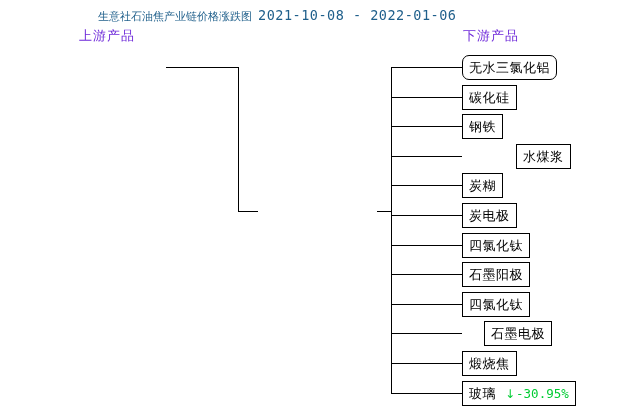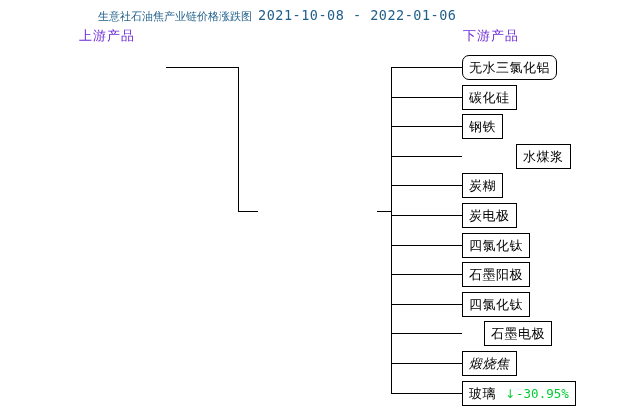--- a/index.html
+++ b/index.html
@@ -162,21 +162,21 @@
       </div>
       <div class="line h" style="left: 391px; top: 304px; width: 71px;"></div>
       <div class="node node-down" style="top: 292px; left: 462px; align-items: center;">
         <span class="nm">四氯化钛</span>
       </div>
       <div class="line h" style="left: 391px; top: 333px; width: 71px;"></div>
       <div class="node node-down" style="top: 321px; left: 484px; text-align: right;">
         <span class="nm">石墨电极</span>
       </div>
       <div class="line h" style="left: 391px; top: 363px; width: 71px;"></div>
-      <div class="node node-down" style="top: 351px; left: 462px; font-style: italic;">
+      <div class="node node-down" style="top: 351px; left: 462px;">
         <span class="nm">煅烧焦</span>
       </div>
       <div class="line h" style="left: 391px; top: 393px; width: 71px;"></div>
       <div class="node node-down" style="top: 381px; left: 462px;">
         <span class="nm">玻璃</span>
         <span class="chg"><span class="arrow">↓</span><span>-30.95%</span></span>
       </div>
     </div>
 
 </div>

